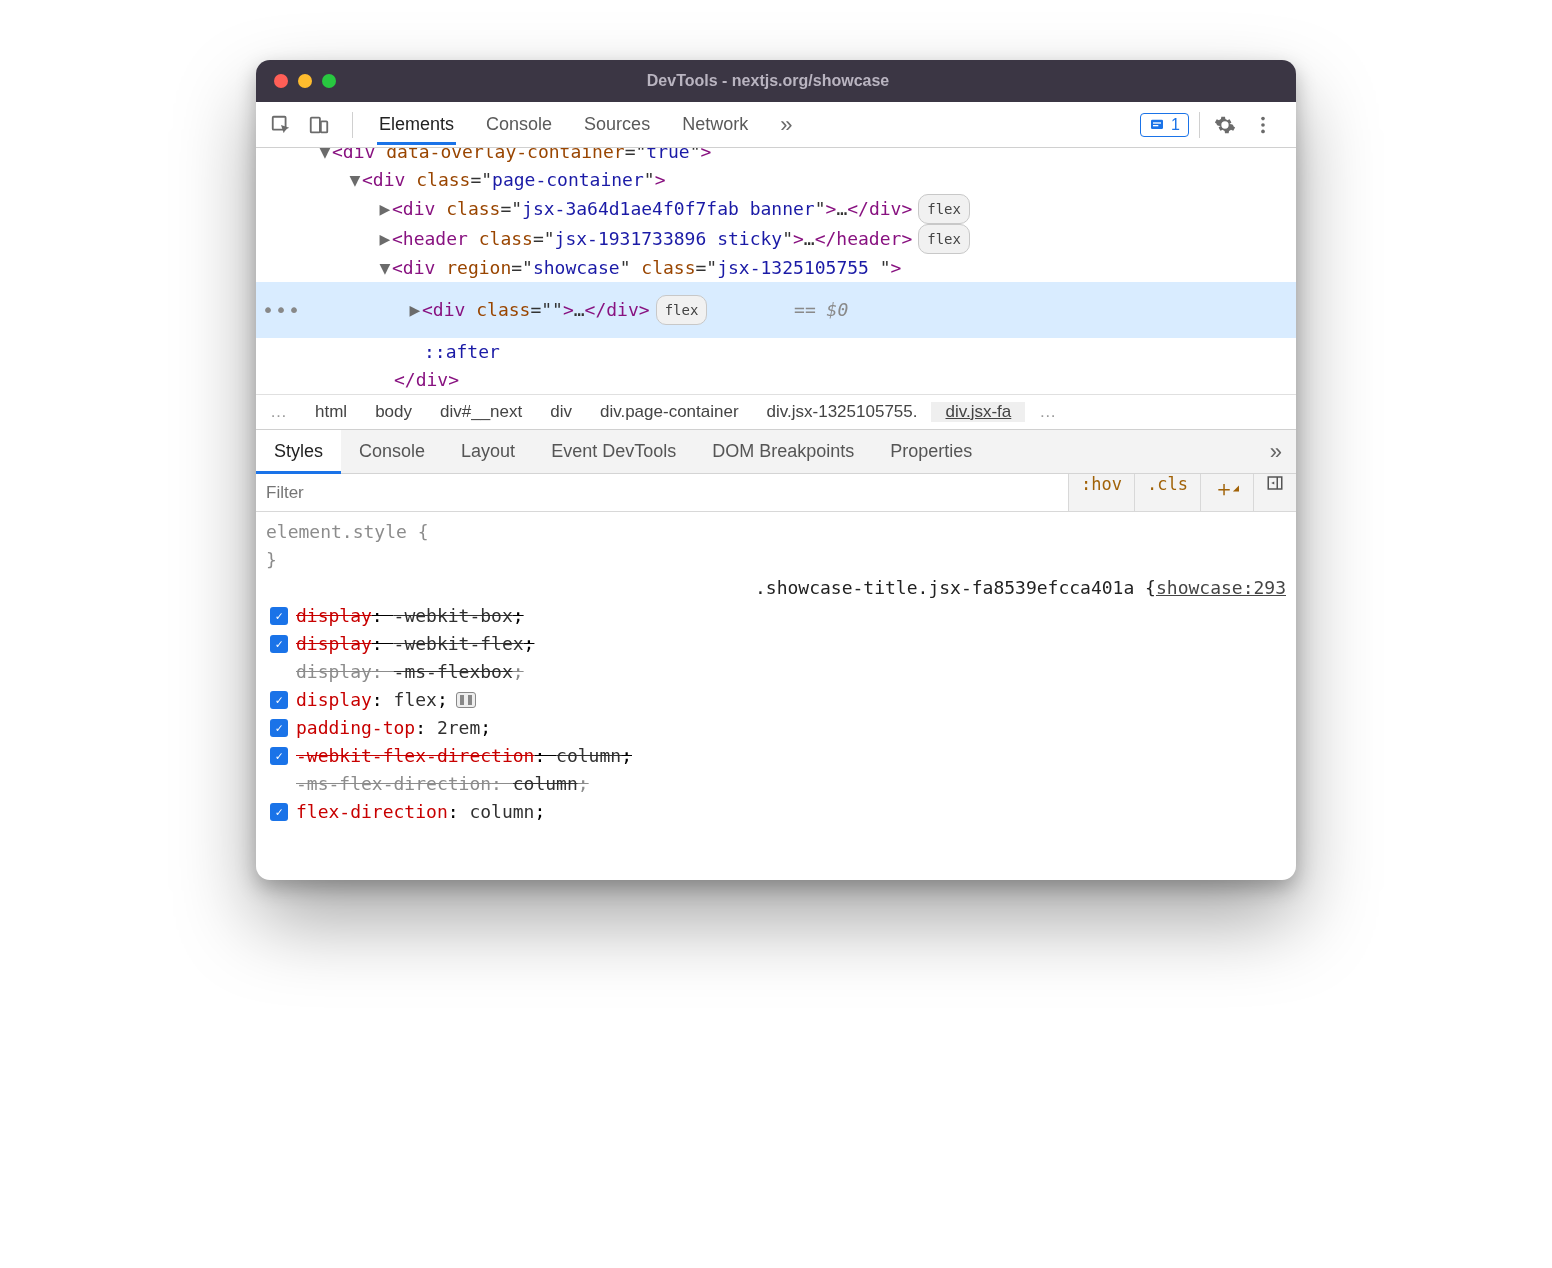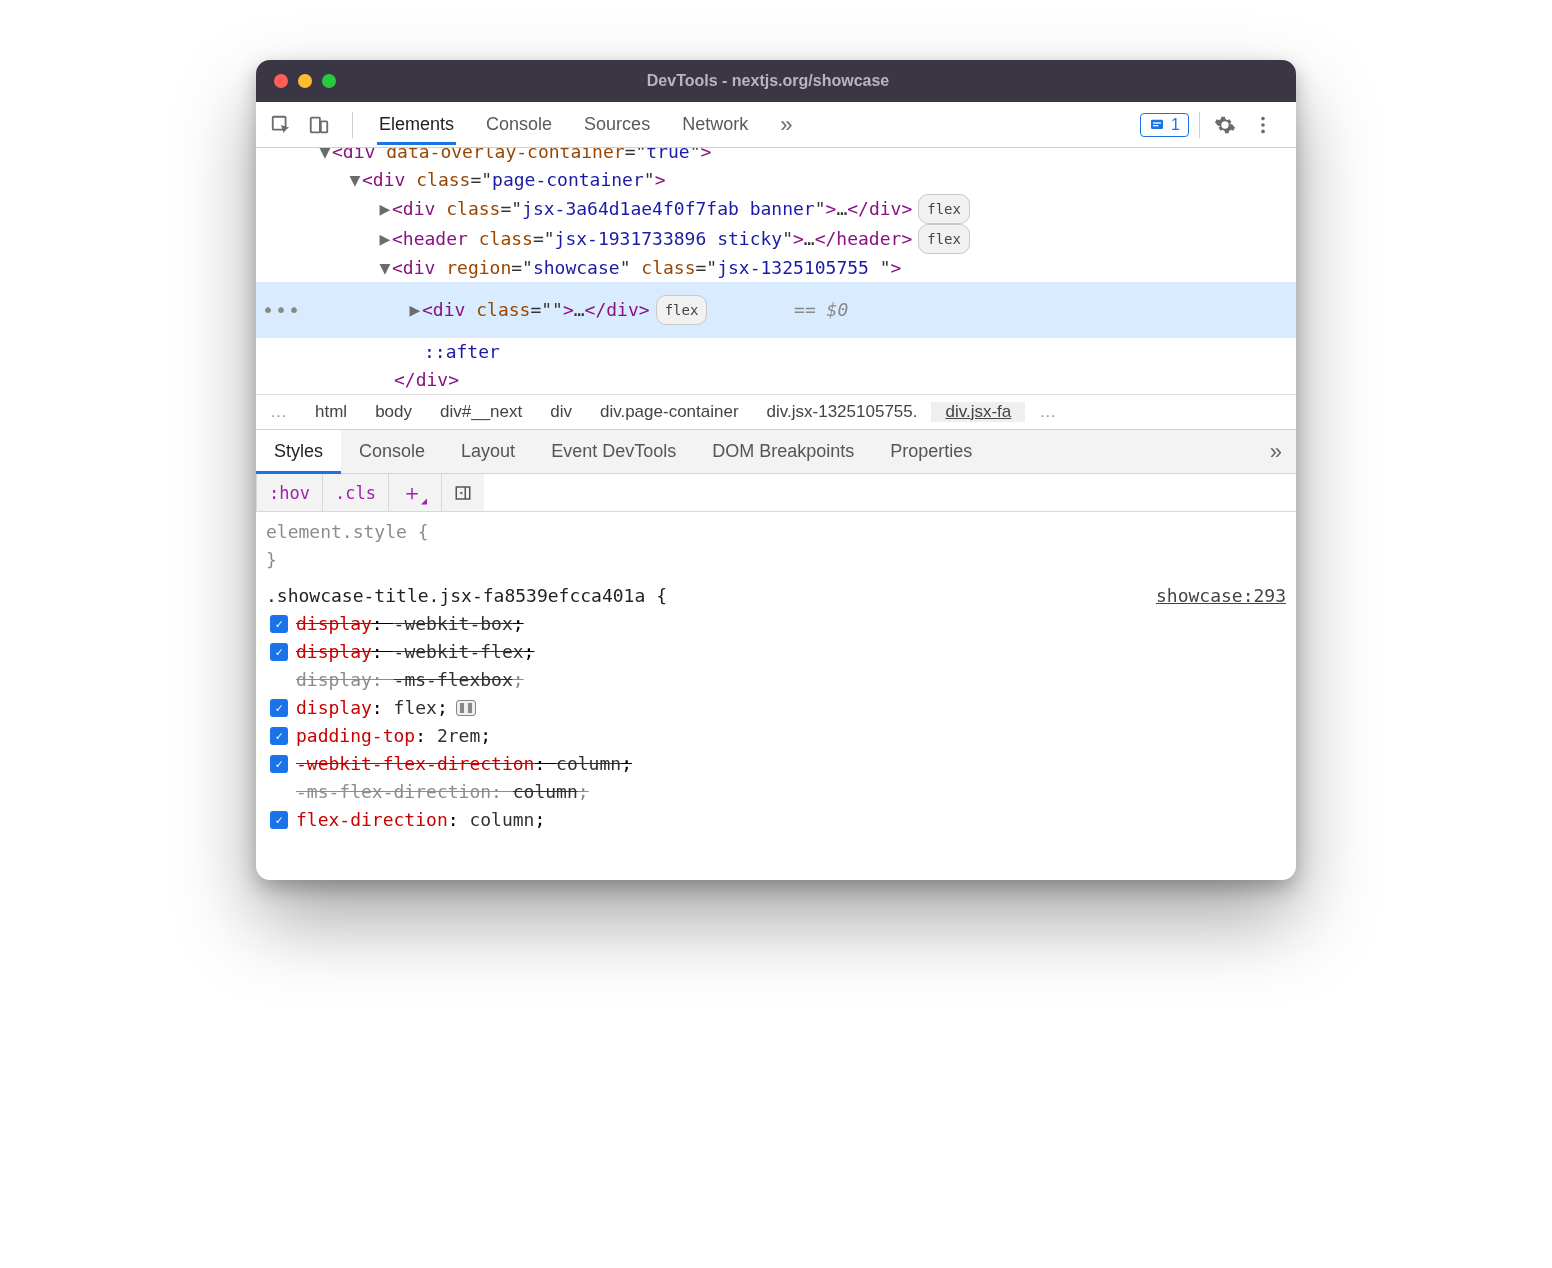--- a/index.html
+++ b/index.html
@@ -190,25 +190,25 @@
     flex: 1;
     border: none;
     padding: 0 10px;
     font-size: 17px;
     outline: none;
     color: #555;
   }
   .filterrow .fbtn {
     padding: 0 12px;
     display: flex;
-    align-items: center;
+    align-items: flex-start;
     border-left: 1px solid #d8d8d8;
     background: #f3f3f3;
     font-family: Menlo, monospace;
-    color: #a21caf;
+    color: #a16207;
   }
   .fbtn.first { border-left: 1px solid #d8d8d8; }
 
   
   .styles {
     font-family: Menlo, Consolas, monospace;
     font-size: 18px;
     line-height: 28px;
     padding: 6px 10px;
     overflow: hidden;
@@ -391,41 +391,42 @@
     <div class="subtab">
         <span>DOM Breakpoints</span>
       </div>
     <div class="subtab">
         <span>Properties</span>
       </div>
     <div class="right" style="font-size:22px;">»</div>
   </div>
 
   <div class="filterrow">
+    <input placeholder="Filter" style="">
     <div class="fbtn first">
         <span>:hov</span>
       </div>
     <div class="fbtn">
         <span>.cls</span>
       </div>
     <div class="fbtn" style="font-size:22px;">＋<span style="font-size:10px;position:relative;top:8px;left:-2px;">◢</span></div>
     <div class="fbtn">
       <svg width="18" height="18" viewBox="0 0 24 24" fill="none" stroke="#555" stroke-width="2">
           <rect x="3" y="4" width="18" height="16"></rect>
           <line x1="15" y1="4" x2="15" y2="20"></line>
           <path d="M11 10 L7 12 L11 14" fill="#555" stroke="none"></path>
         </svg>
     </div>
   </div>
 
   <div class="styles">
     <div class="gray">element.style {</div>
     <div class="gray">}</div>
 
-    <div class="rule-head" style="margin-top:8px;">
+    <div class="rule-head" style="margin-top:0;justify-content:flex-end;">
       <span>.showcase-title.jsx-fa8539efcca401a {</span>
       <span class="source">showcase:293</span>
     </div>
     <div id="decls">
         <div class="decl">
           <span class="chk">✓</span>
           <span><span class="propname strike">display</span><span class=" strike">: </span><span class="propval  strike">-webkit-box</span><span class=" strike">;</span></span>
         </div>
         <div class="decl">
           <span class="chk">✓</span>

